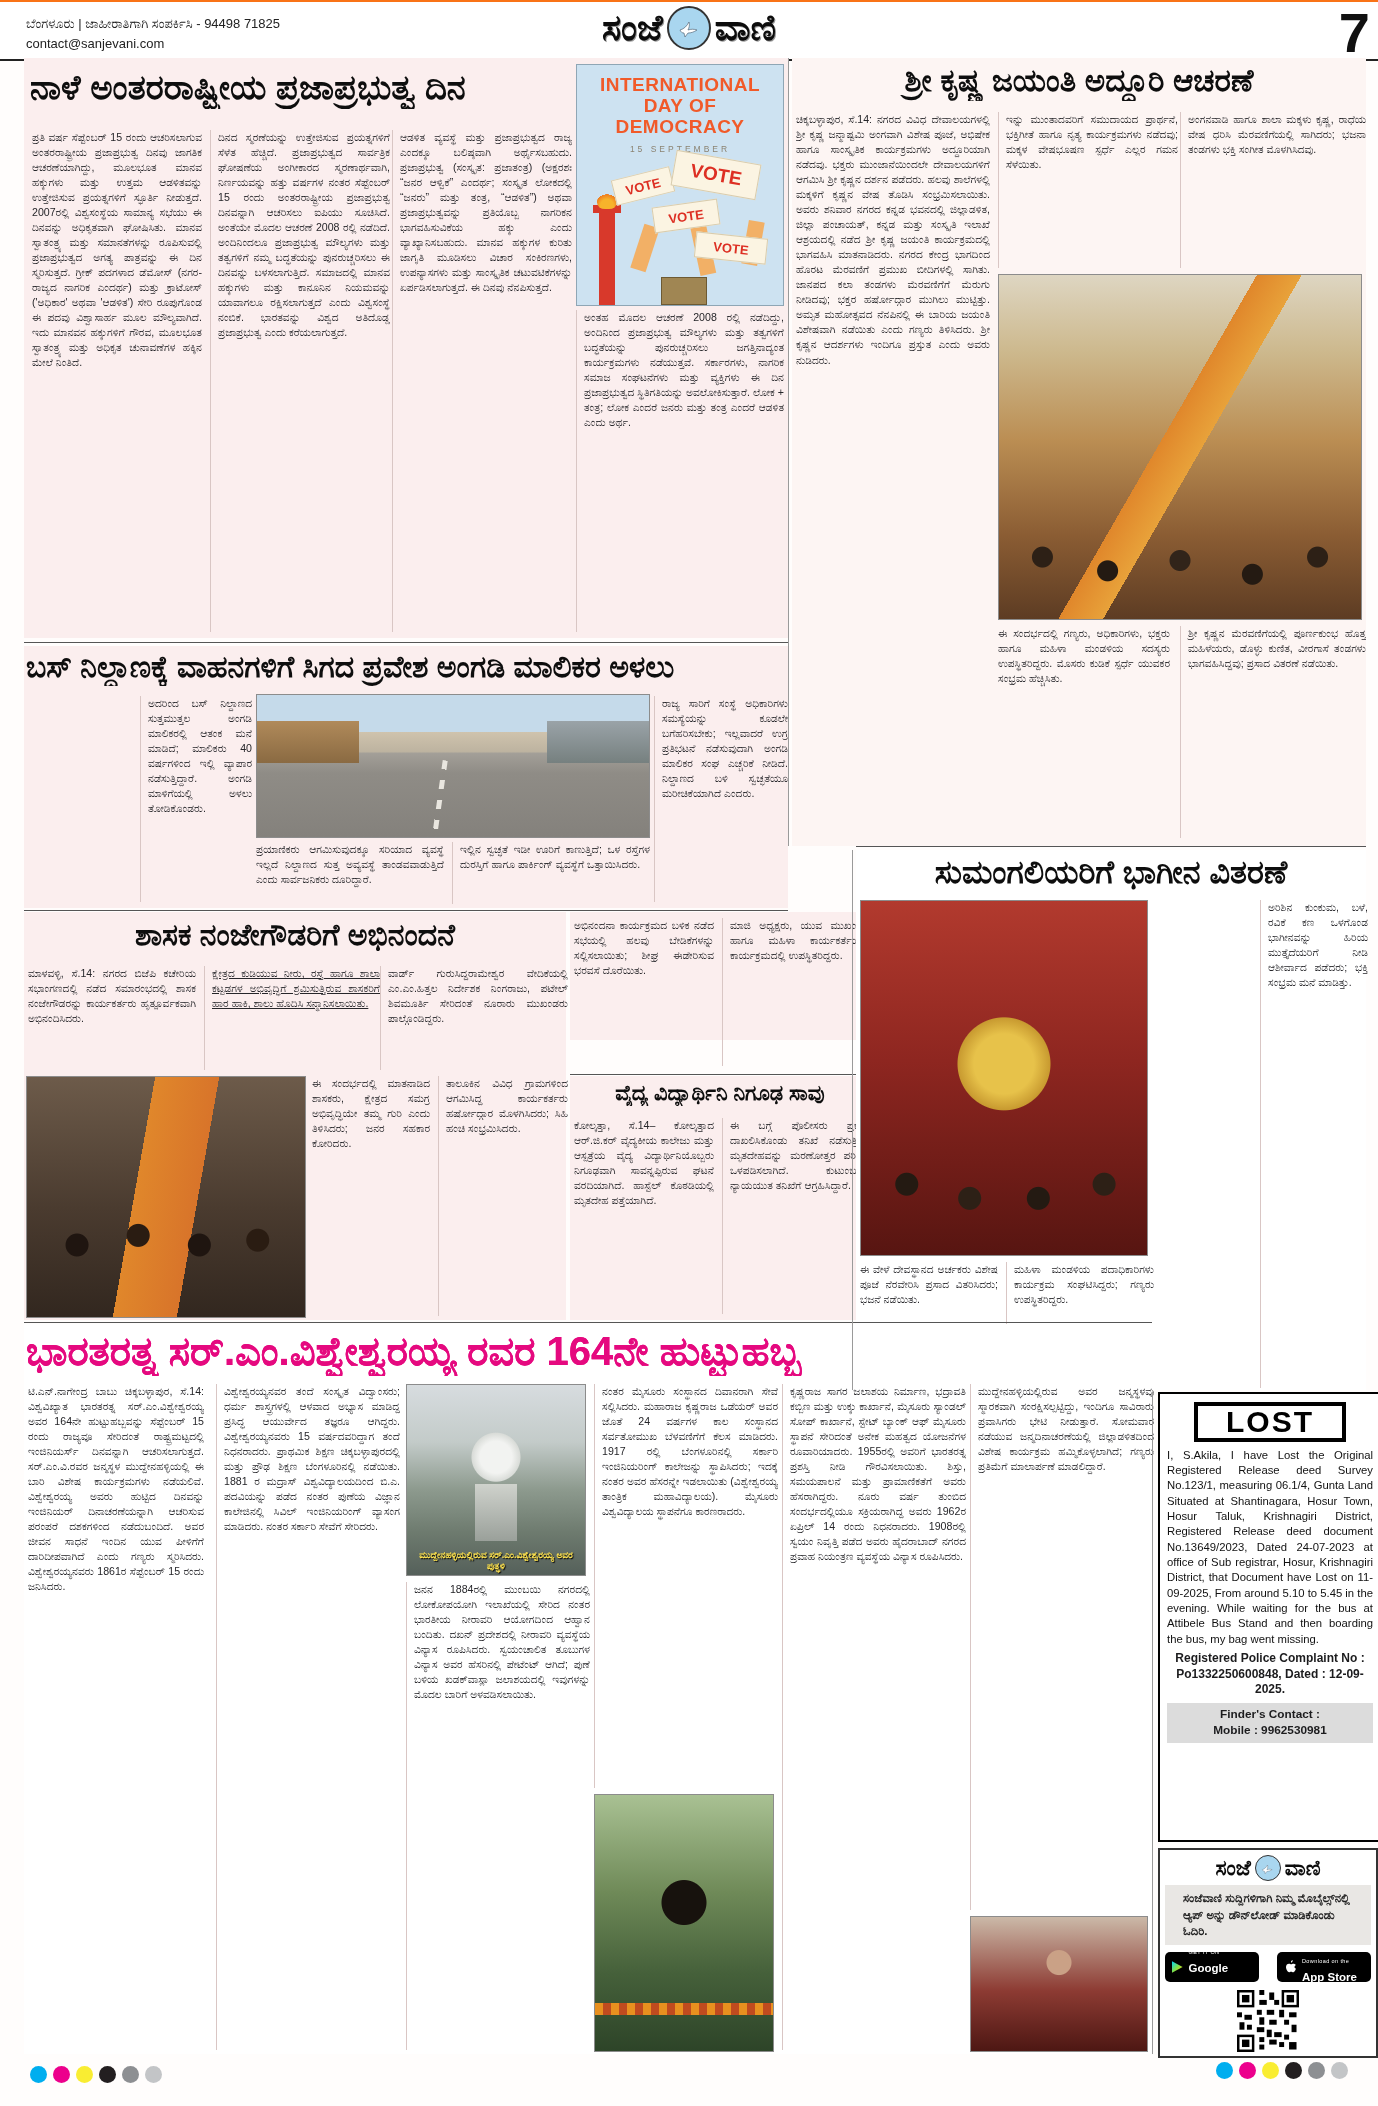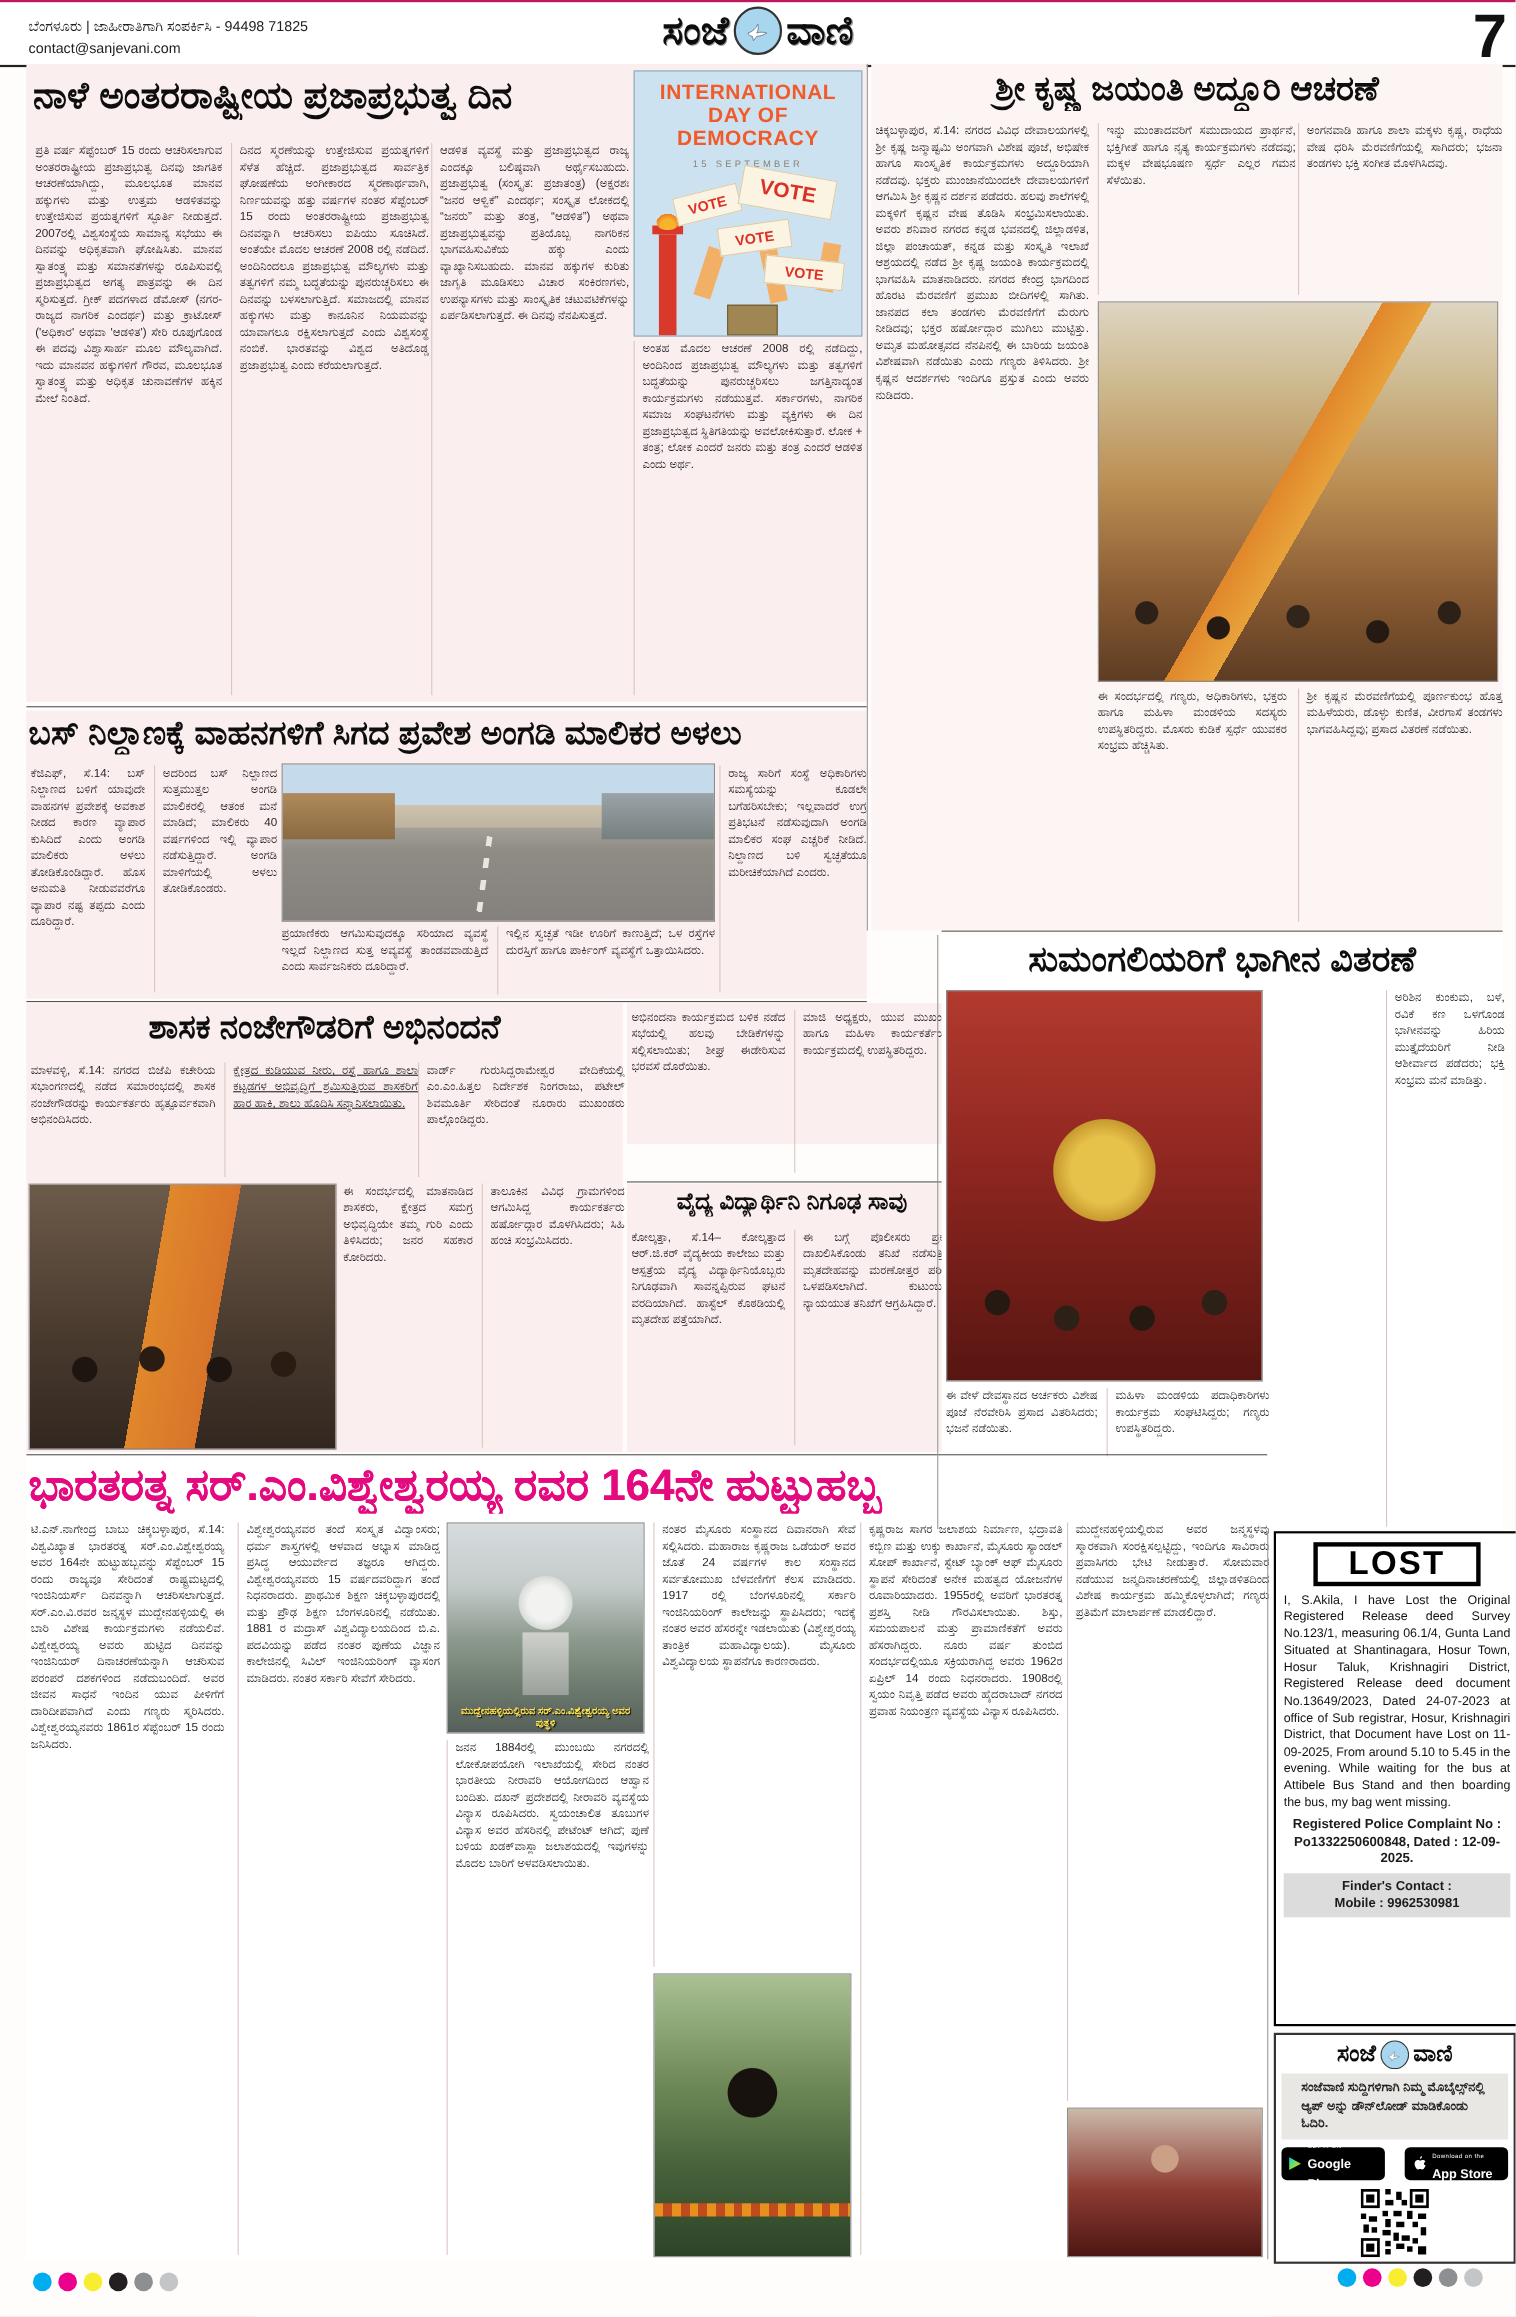--- a/index.html
+++ b/index.html
@@ -1,20 +1,20 @@
 <!DOCTYPE html>
 <html><head>
 <meta charset="utf-8">
 <style>
   html,body{margin:0;padding:0;background:#e9e6e2;}
   #canvas{position:relative;width:1378px;height:2106px;background:#fffdfc;margin:0 auto;
     font-family:"Liberation Sans","DejaVu Sans",sans-serif;color:#1c1c1e;overflow:hidden;}
   .abs{position:absolute;}
   
-  #header{left:0;top:0;width:1378px;height:57px;border-top:2px solid #be185d;border-bottom:2px solid #222;background:#fff;}
+  #header{left:0;top:0;width:1378px;height:57px;border-top:2px solid #f97316;border-bottom:2px solid #222;background:#fff;}
   .hd-left{position:absolute;left:26px;top:12px;font-size:13px;line-height:1.5;color:#222;}
   .hd-right{position:absolute;right:70px;top:10px;text-align:right;font-size:13.5px;font-weight:bold;color:#222;line-height:1.55;}
   .pageno{position:absolute;right:8px;top:-2px;font-size:56px;font-weight:bold;color:#111;}
   .logo{position:absolute;left:50%;transform:translateX(-50%);top:4px;display:flex;align-items:center;gap:4px;}
   .logo-txt{font-size:36px;font-weight:800;color:#0c0c0c;text-shadow:1px 1px 0 #999;}
   .emblem{width:40px;height:40px;border-radius:50%;background:#a9d6ef;border:2px solid #333;display:flex;align-items:center;justify-content:center;}
   .logo-sm .logo-txt{font-size:21px;text-shadow:none;}
   .logo-sm .emblem{width:24px;height:24px;border-width:1.5px;}
   
   .art{position:absolute;}
@@ -147,21 +147,20 @@
     <div class="body-col rule" style="left:206px;top:54px;width:172px;height:156px;">ಇನ್ನು ಮುಂತಾದವರಿಗೆ ಸಮುದಾಯದ ಪ್ರಾರ್ಥನೆ, ಭಕ್ತಿಗೀತೆ ಹಾಗೂ ನೃತ್ಯ ಕಾರ್ಯಕ್ರಮಗಳು ನಡೆದವು; ಮಕ್ಕಳ ವೇಷಭೂಷಣ ಸ್ಪರ್ಧೆ ಎಲ್ಲರ ಗಮನ ಸೆಳೆಯಿತು.</div>
     <div class="body-col rule" style="left:388px;top:54px;width:178px;height:156px;">ಅಂಗನವಾಡಿ ಹಾಗೂ ಶಾಲಾ ಮಕ್ಕಳು ಕೃಷ್ಣ, ರಾಧೆಯ ವೇಷ ಧರಿಸಿ ಮೆರವಣಿಗೆಯಲ್ಲಿ ಸಾಗಿದರು; ಭಜನಾ ತಂಡಗಳು ಭಕ್ತಿ ಸಂಗೀತ ಮೊಳಗಿಸಿದವು.</div>
     <div class="photo ph-krishna" style="left:206px;top:216px;width:362px;height:344px;"></div>
     <div class="body-col" style="left:206px;top:568px;width:172px;height:212px;">ಈ ಸಂದರ್ಭದಲ್ಲಿ ಗಣ್ಯರು, ಅಧಿಕಾರಿಗಳು, ಭಕ್ತರು ಹಾಗೂ ಮಹಿಳಾ ಮಂಡಳಿಯ ಸದಸ್ಯರು ಉಪಸ್ಥಿತರಿದ್ದರು. ಮೊಸರು ಕುಡಿಕೆ ಸ್ಪರ್ಧೆ ಯುವಕರ ಸಂಭ್ರಮ ಹೆಚ್ಚಿಸಿತು.</div>
     <div class="body-col rule" style="left:388px;top:568px;width:178px;height:212px;">ಶ್ರೀ ಕೃಷ್ಣನ ಮೆರವಣಿಗೆಯಲ್ಲಿ ಪೂರ್ಣಕುಂಭ ಹೊತ್ತ ಮಹಿಳೆಯರು, ಡೊಳ್ಳು ಕುಣಿತ, ವೀರಗಾಸೆ ತಂಡಗಳು ಭಾಗವಹಿಸಿದ್ದವು; ಪ್ರಸಾದ ವಿತರಣೆ ನಡೆಯಿತು.</div>
   </div>
 
   <div class="hrule" style="left:24px;top:642px;width:764px;"></div>
   <div class="art tint" style="left:24px;top:646px;width:764px;height:262px;">
     <div class="headline fit" style="position:absolute;left:2px;top:2px;width:760px;font-size:30px;">ಬಸ್ ನಿಲ್ದಾಣಕ್ಕೆ ವಾಹನಗಳಿಗೆ ಸಿಗದ ಪ್ರವೇಶ ಅಂಗಡಿ ಮಾಲಿಕರ ಅಳಲು</div>
-    <div class="body-col" style="left:4px;top:50px;width:104px;height:206px;">ಕೆಜಿಎಫ್, ಸೆ.14: ಬಸ್ ನಿಲ್ದಾಣದ ಬಳಿಗೆ ಯಾವುದೇ ವಾಹನಗಳ ಪ್ರವೇಶಕ್ಕೆ ಅವಕಾಶ ನೀಡದ ಕಾರಣ ವ್ಯಾಪಾರ ಕುಸಿದಿದೆ ಎಂದು ಅಂಗಡಿ ಮಾಲಿಕರು ಅಳಲು ತೋಡಿಕೊಂಡಿದ್ದಾರೆ. ಹೊಸ ಅನುಮತಿ ನೀಡುವವರೆಗೂ ವ್ಯಾಪಾರ ನಷ್ಟ ತಪ್ಪದು ಎಂದು ದೂರಿದ್ದಾರೆ.</div>
     <div class="body-col rule" style="left:116px;top:50px;width:104px;height:206px;">ಅದರಿಂದ ಬಸ್ ನಿಲ್ದಾಣದ ಸುತ್ತಮುತ್ತಲ ಅಂಗಡಿ ಮಾಲಿಕರಲ್ಲಿ ಆತಂಕ ಮನೆ ಮಾಡಿದೆ; ಮಾಲಿಕರು 40 ವರ್ಷಗಳಿಂದ ಇಲ್ಲಿ ವ್ಯಾಪಾರ ನಡೆಸುತ್ತಿದ್ದಾರೆ. ಅಂಗಡಿ ಮಾಳಿಗೆಯಲ್ಲಿ ಅಳಲು ತೋಡಿಕೊಂಡರು.</div>
     <div class="photo ph-bus" style="left:232px;top:48px;width:392px;height:142px;">
       <div class="bld l"></div>
         <div class="bld r"></div>
         <div class="road-mark"></div>
     </div>
     <div class="body-col" style="left:232px;top:196px;width:188px;height:62px;">ಪ್ರಯಾಣಿಕರು ಆಗಮಿಸುವುದಕ್ಕೂ ಸರಿಯಾದ ವ್ಯವಸ್ಥೆ ಇಲ್ಲದೆ ನಿಲ್ದಾಣದ ಸುತ್ತ ಅವ್ಯವಸ್ಥೆ ತಾಂಡವವಾಡುತ್ತಿದೆ ಎಂದು ಸಾರ್ವಜನಿಕರು ದೂರಿದ್ದಾರೆ.</div>
     <div class="body-col rule" style="left:428px;top:196px;width:190px;height:62px;">ಇಲ್ಲಿನ ಸ್ವಚ್ಛತೆ ಇಡೀ ಊರಿಗೆ ಕಾಣುತ್ತಿದೆ; ಒಳ ರಸ್ತೆಗಳ ದುರಸ್ತಿಗೆ ಹಾಗೂ ಪಾರ್ಕಿಂಗ್ ವ್ಯವಸ್ಥೆಗೆ ಒತ್ತಾಯಿಸಿದರು.</div>
     <div class="body-col rule" style="left:630px;top:50px;width:126px;height:206px;">ರಾಜ್ಯ ಸಾರಿಗೆ ಸಂಸ್ಥೆ ಅಧಿಕಾರಿಗಳು ಸಮಸ್ಯೆಯನ್ನು ಕೂಡಲೇ ಬಗೆಹರಿಸಬೇಕು; ಇಲ್ಲವಾದರೆ ಉಗ್ರ ಪ್ರತಿಭಟನೆ ನಡೆಸುವುದಾಗಿ ಅಂಗಡಿ ಮಾಲಿಕರ ಸಂಘ ಎಚ್ಚರಿಕೆ ನೀಡಿದೆ. ನಿಲ್ದಾಣದ ಬಳಿ ಸ್ವಚ್ಛತೆಯೂ ಮರೀಚಿಕೆಯಾಗಿದೆ ಎಂದರು.</div>
   </div>

